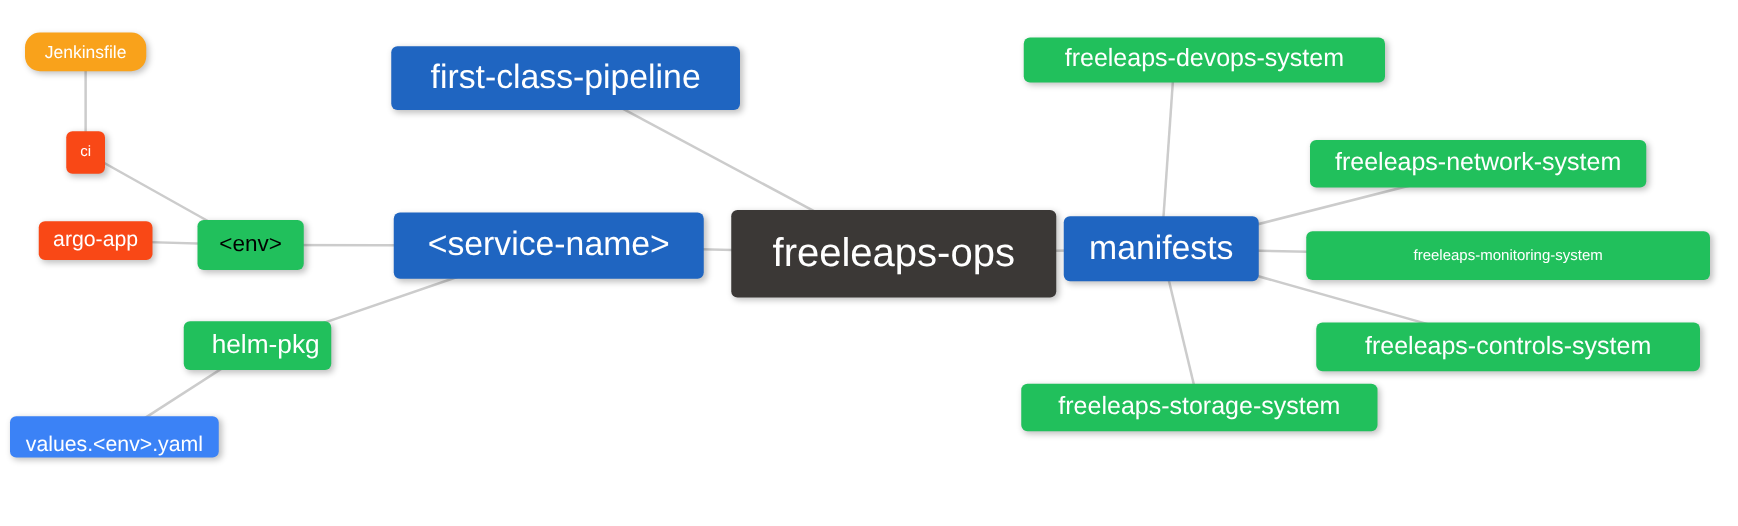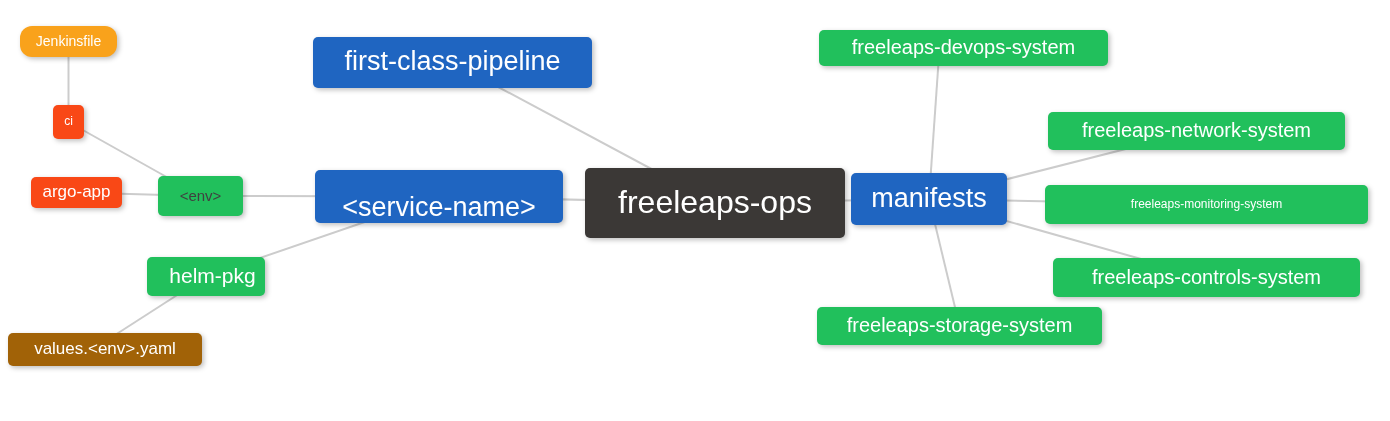--- a/index.html
+++ b/index.html
@@ -63,45 +63,45 @@
     </svg>
 <div class="mm-node" style="left: 20px; top: 26px; width: 97px; height: 31px; background: rgb(249, 162, 27); color: rgb(255, 255, 255); font-size: 14px; border-radius: 12px;">
       <span>Jenkinsfile</span>
     </div>
     <div class="mm-node" style="left: 53px; top: 105px; width: 31px; height: 34px; background: rgb(249, 72, 22); color: rgb(255, 255, 255); font-size: 12px;">
       <span>ci</span>
     </div>
     <div class="mm-node" style="left: 31px; top: 177px; width: 91px; height: 31px; background: rgb(249, 72, 22); color: rgb(255, 255, 255); font-size: 17px;">
       <span>argo-app</span>
     </div>
-    <div class="mm-node" style="left: 158px; top: 176px; width: 85px; height: 40px; background: rgb(33, 192, 92); color: #404040; font-size: 15px;">
+    <div class="mm-node" style="left: 158px; top: 176px; width: 85px; height: 40px; background: rgb(33, 192, 92); color: #000000; font-size: 18px;">
       <span>&lt;env&gt;</span>
     </div>
     <div class="mm-node" style="left: 147px; top: 257px; width: 118px; height: 39px; background: rgb(33, 192, 92); color: rgb(255, 255, 255); font-size: 21px; padding-left: 13px;">
       <span>helm-pkg</span>
     </div>
-    <div class="mm-node" style="left: 8px; top: 333px; width: 194px; height: 33px; background: #a16207; color: rgb(255, 255, 255); font-size: 17px;">
+    <div class="mm-node" style="left: 8px; top: 333px; width: 167px; height: 33px; background: #3b82f6; color: rgb(255, 255, 255); font-size: 17px; align-items: flex-end;">
       <span>values.&lt;env&gt;.yaml</span>
     </div>
     <div class="mm-node" style="left: 313px; top: 37px; width: 279px; height: 51px; background: rgb(31, 101, 193); color: rgb(255, 255, 255); font-size: 27px;">
       <span>first-class-pipeline</span>
     </div>
-    <div class="mm-node" style="left: 315px; top: 170px; width: 248px; height: 53px; background: rgb(31, 101, 193); color: rgb(255, 255, 255); font-size: 27px; align-items: flex-end;">
+    <div class="mm-node" style="left: 315px; top: 170px; width: 248px; height: 53px; background: rgb(31, 101, 193); color: rgb(255, 255, 255); font-size: 27px;">
       <span>&lt;service-name&gt;</span>
     </div>
     <div class="mm-node" style="left: 585px; top: 168px; width: 260px; height: 70px; background: rgb(59, 56, 54); color: rgb(255, 255, 255); font-size: 32px;">
       <span>freeleaps-ops</span>
     </div>
     <div class="mm-node" style="left: 851px; top: 173px; width: 156px; height: 52px; background: rgb(31, 101, 193); color: rgb(255, 255, 255); font-size: 27px;">
       <span>manifests</span>
     </div>
     <div class="mm-node" style="left: 795px; top: 30px; width: 289px; height: 36px; background: rgb(33, 192, 92); color: rgb(255, 255, 255); font-size: 20px; margin-left: 24px;">
       <span>freeleaps-devops-system</span>
     </div>
-    <div class="mm-node" style="left: 1048px; top: 112px; width: 297px; height: 38px; background: rgb(33, 192, 92); color: rgb(255, 255, 255); font-size: 20px;">
+    <div class="mm-node" style="left: 1048px; top: 112px; width: 269px; height: 38px; background: rgb(33, 192, 92); color: rgb(255, 255, 255); font-size: 20px;">
       <span>freeleaps-network-system</span>
     </div>
     <div class="mm-node" style="left: 1045px; top: 185px; width: 323px; height: 39px; background: rgb(33, 192, 92); color: rgb(255, 255, 255); font-size: 12px;">
       <span>freeleaps-monitoring-system</span>
     </div>
     <div class="mm-node" style="left: 1053px; top: 258px; width: 307px; height: 39px; background: rgb(33, 192, 92); color: rgb(255, 255, 255); font-size: 20px;">
       <span>freeleaps-controls-system</span>
     </div>
     <div class="mm-node" style="left: 817px; top: 307px; width: 285px; height: 38px; background: rgb(33, 192, 92); color: rgb(255, 255, 255); font-size: 20px;">
       <span>freeleaps-storage-system</span>

